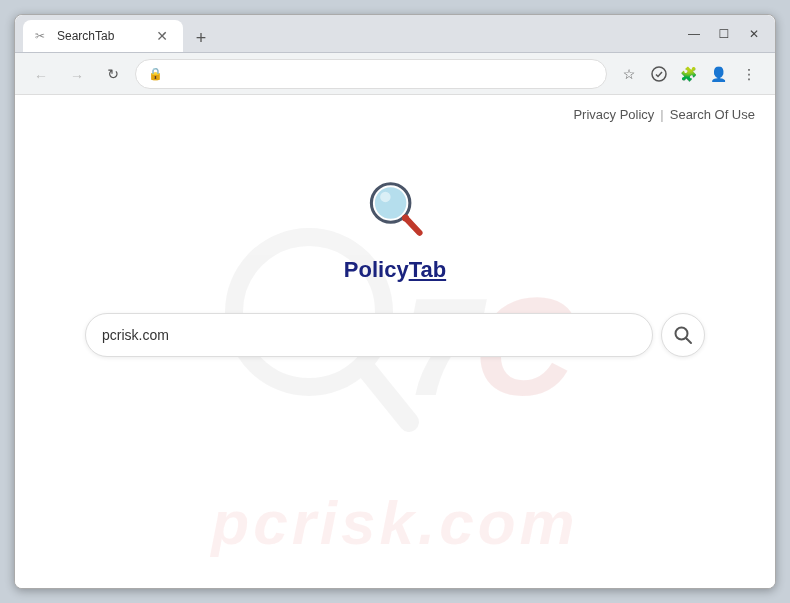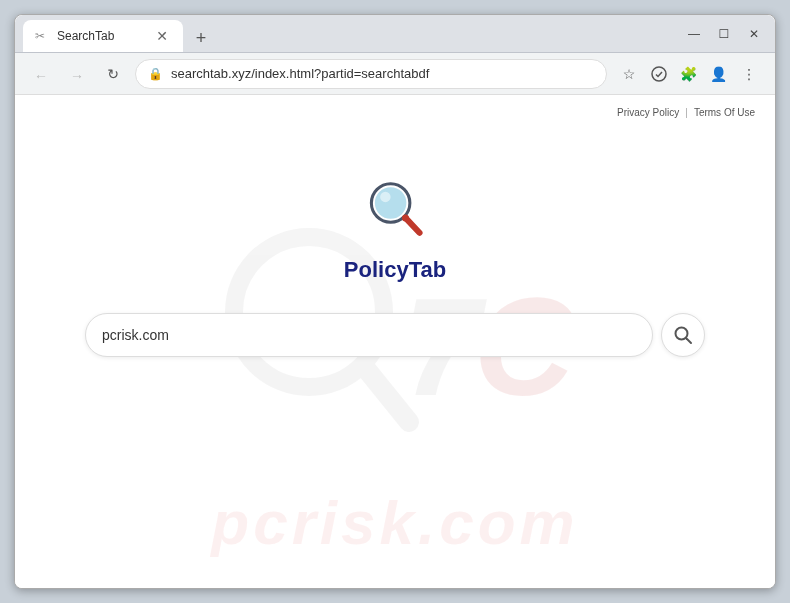--- a/index.html
+++ b/index.html
@@ -204,21 +204,21 @@
     }
 
     
     .top-links {
       position: absolute;
       top: 12px;
       right: 20px;
       display: flex;
       align-items: center;
       gap: 6px;
-      font-size: 10px;
+      font-size: 13px;
       z-index: 2;
     }
 
     .top-link {
       color: #555;
       cursor: pointer;
       text-decoration: none;
     }
 
     .top-divider {
@@ -319,21 +319,20 @@
     </div>
   </div>
 
   <div class="address-bar">
     <div class="nav-btn disabled">←</div>
     <div class="nav-btn disabled">→</div>
     <div class="nav-btn">↻</div>
 
     <div class="url-box">
       <span class="lock-icon">🔒</span>
-      <span class="url-text">searchtab.xyz/index.html?partid=searchtabdf</span>
     </div>
 
     <div class="toolbar-icons">
       <div class="toolbar-icon-btn">☆</div>
       <div class="toolbar-icon-btn">
 
         <svg width="16" height="16" viewBox="0 0 16 16" fill="#555">
           <circle cx="8" cy="8" r="7" stroke="#555" stroke-width="1.5" fill="none"></circle>
           <path d="M5 8.5L7 10.5L11 6" stroke="#555" stroke-width="1.5" fill="none"></path>
         </svg>
@@ -357,42 +356,42 @@
           <span style="color:#aaa;">7</span><span style="color:#c55;">C</span>
         </div>
       </div>
     </div>
 
     <div style="position:absolute; bottom: 30px; left:0; width:100%; text-align:center; font-size:62px; font-weight:900; color:#e88; opacity:0.12; letter-spacing:4px; font-style:italic; z-index:0;">pcrisk.com</div>
 
     <div class="top-links">
       <a class="top-link">Privacy Policy</a>
       <span class="top-divider">|</span>
-      <a class="top-link">Terms Of Use</a>
+      <a class="top-link">Search Of Use</a>
     </div>
 
     <div class="main-content">
 
       <div class="logo-icon">
         <svg class="logo-svg" viewBox="0 0 80 80" xmlns="http://www.w3.org/2000/svg">
 
           <circle cx="35" cy="32" r="22" fill="none" stroke="#4a5568" stroke-width="3.5"></circle>
 
           <circle cx="35" cy="32" r="18" fill="#a8d8ea" opacity="0.85"></circle>
 
           <circle cx="29" cy="25" r="6" fill="white" opacity="0.5"></circle>
 
           <line x1="52" y1="49" x2="68" y2="66" stroke="#c0392b" stroke-width="7" stroke-linecap="round"></line>
 
           <circle cx="52" cy="49" r="4" fill="#c0392b"></circle>
         </svg>
       </div>
 
       <div class="brand-name">
-        <span style="color:#1a237e;">Policy</span><span style="color:#1a237e;">Tab</span>
+        <span style="color:#1a237e;">Policy</span><span style="color:#1a237e;text-decoration:underline;">Tab</span>
       </div>
 
       <div class="search-area">
         <div class="search-box">
           <input type="text" class="search-input-text" value="pcrisk.com" style="width: 100%; border: none; outline: none; font-size: 14px; color: rgb(51, 51, 51);">
         </div>
         <button class="search-btn">
           <svg width="20" height="20" viewBox="0 0 20 20">
             <circle cx="8.5" cy="8.5" r="6" stroke="#555" stroke-width="2" fill="none"></circle>
             <line x1="13.5" y1="13.5" x2="18" y2="18" stroke="#555" stroke-width="2" stroke-linecap="round"></line>

